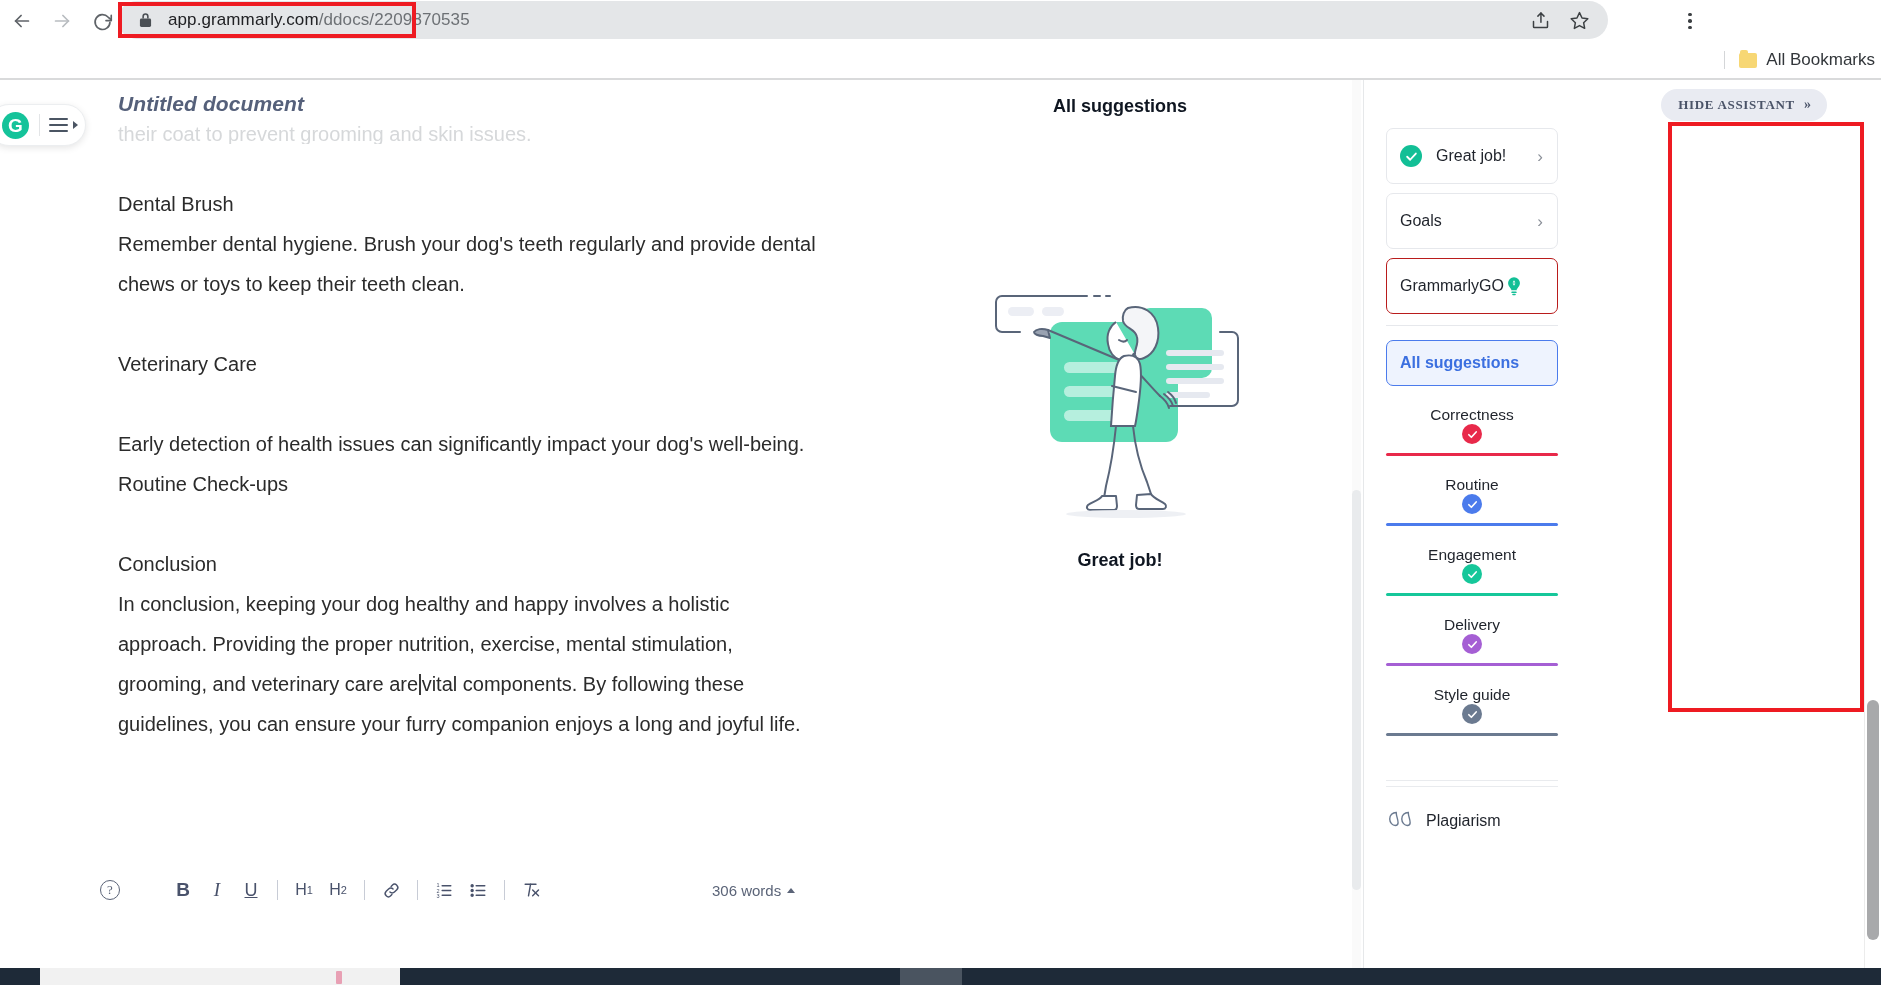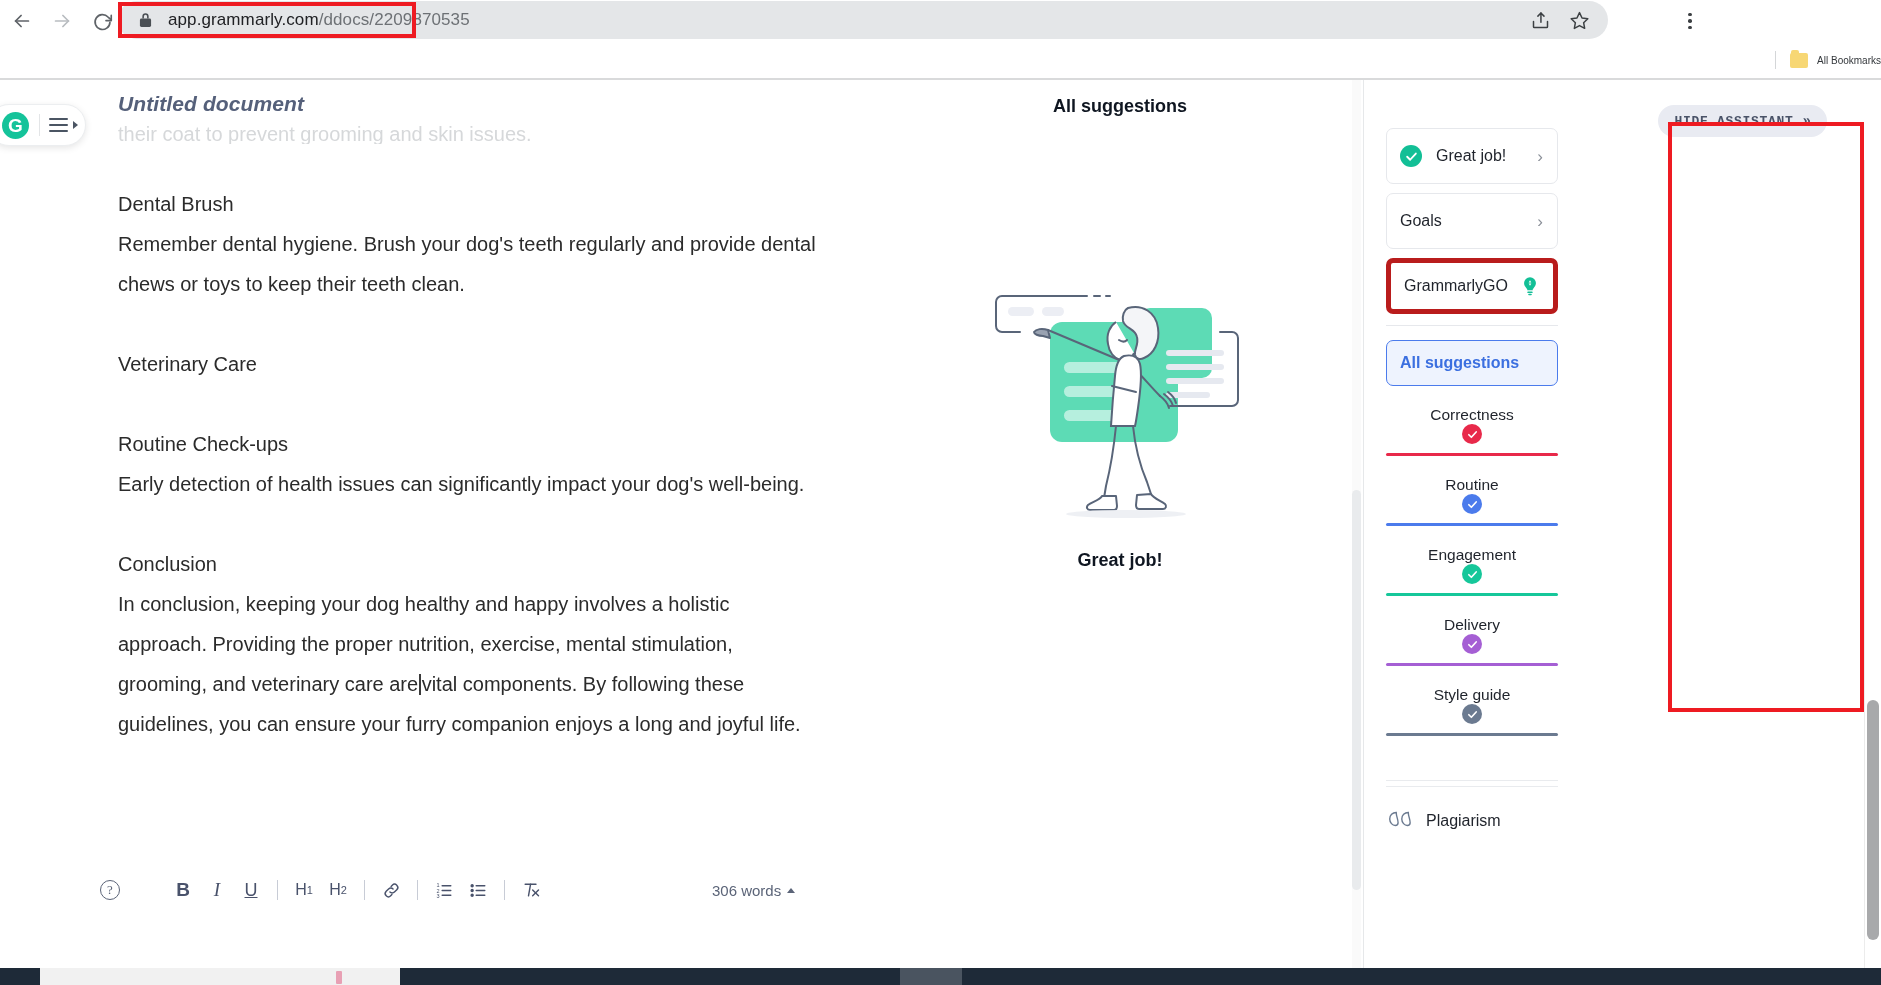--- a/index.html
+++ b/index.html
@@ -48,21 +48,21 @@
   .kebab i { width: 3.5px; height: 3.5px; background: #3c4043; border-radius: 50%; display: block; }
 
   
   .bookmarks-row {
     position: absolute; left: 0; top: 42px; width: 1881px; height: 36px;
     background: #fff; display: flex; align-items: center; justify-content: flex-end;
   }
   .bm-sep { width:1px; height:18px; background:#d4d6d8; margin-right: 14px; }
   .bm-folder { width: 18px; height: 15px; background: #f7d774; border-radius: 2px; position: relative; margin-right: 9px; }
   .bm-folder::before { content:""; position:absolute; left:1px; top:-3px; width:8px; height:4px; background:#f7d774; border-radius:2px 2px 0 0; }
-  .bm-label { font-size: 10px; color: #33373b; }
+  .bm-label { font-size: 17px; color: #33373b; margin-right: 6px; }
 
   
   .chrome-bottom-line {
     position:absolute; left:0; top:78px; width:1881px; height:2px; background:#d9dadb;
   }
 
   
   .gapp { position: absolute; left: 0; top: 80px; width: 1881px; height: 905px; background: #fff; }
 
   
@@ -153,45 +153,45 @@
   .inner-scroll-thumb {
     position: absolute; left: 1352px; top: 410px; width: 9px; height: 400px;
     background: #e9ebed; border-radius: 5px;
   }
 
   
   .assistant {
     position: absolute; left: 1364px; top: 0; width: 500px; height: 905px; background: #fff;
   }
   .hide-assistant {
-    position: absolute; right: 37px; top: 25px; height: 32px; padding: 0 17px;
+    position: absolute; right: 37px; top: 9px; height: 32px; padding: 0 17px;
     background: #e9ebf2; border-radius: 16px; border: none;
     display: flex; align-items: center; gap: 9px;
     font-size: 13px; font-weight: 700; letter-spacing: .7px; color: #4a5368;
-    font-family: Liberation Mono, monospace; cursor: pointer;
+    font-family: Liberation Serif, serif; cursor: pointer;
   }
   .ha-chev { font-size: 14px; color:#4a5368; letter-spacing: -1px; }
 
   .a-list { position: absolute; left: 22px; top: 48px; width: 172px; }
   .a-card {
     height: 56px; border: 1px solid #e6e8ec; border-radius: 7px; background: #fff;
     display: flex; align-items: center; padding: 0 13px; margin-bottom: 9px;
     position: relative;
   }
   .a-card .chk {
     width: 22px; height: 22px; border-radius: 50%; background: #12bf96;
     display: flex; align-items: center; justify-content: center; flex: none; margin-right: 14px;
   }
   .a-card .chk svg { display:block; }
   .a-card .label { font-size: 16px; color: #1f232b; }
   .a-card .chev {
     position: absolute; right: 14px; color: #8b9099; font-size: 17px; line-height: 1;
   }
   .a-card.ggo {
-    border: 5px solid #b91c1c; justify-content: space-between;
+    border: 1px solid #b91c1c; 
   }
   .a-card.ggo .label { font-size: 16px; color: #1f232b; }
   .bulb {
     width: 20px; height: 22px; display:flex; align-items:center; justify-content:center; flex:none;
   }
 
   .a-hr { width: 172px; height: 1px; background: #e6e8ec; margin: 11px 0 14px 0; }
 
   .all-sugg-btn {
     width: 172px; height: 46px; border: 1px solid #4b7bec; border-radius: 7px;
@@ -311,22 +311,22 @@
     <div class="doc-col">
       <div class="doc-title">Untitled document</div>
       <div class="doc-body">
         <div class="faded-line">their coat to prevent grooming and skin issues.</div>
         <div class="doc-gap"></div>
         <p>Dental Brush</p>
         <p>Remember dental hygiene. Brush your dog's teeth regularly and provide dental chews or toys to keep their teeth clean.</p>
         <div class="doc-gap"></div>
         <p>Veterinary Care</p>
         <div class="doc-gap"></div>
+        <p>Early detection of health issues can significantly impact your dog's well-being.</p>
         <p>Routine Check-ups</p>
-        <p>Early detection of health issues can significantly impact your dog's well-being.</p>
         <div class="doc-gap"></div>
         <p>Conclusion</p>
         <p><span>In conclusion, keeping your dog healthy and happy involves a holistic approach. Providing the proper nutrition, exercise, mental stimulation, grooming, and veterinary care are</span><span class="caret-mark"></span><span>vital components. By following these guidelines, you can ensure your furry companion enjoys a long and joyful life.</span></p>
       </div>
 
       <div class="editor-toolbar">
         <div class="help-icon">?</div>
         <div class="tb-group">
           <div class="tb-btn bold">B</div>
           <div class="tb-btn italic">I</div>

